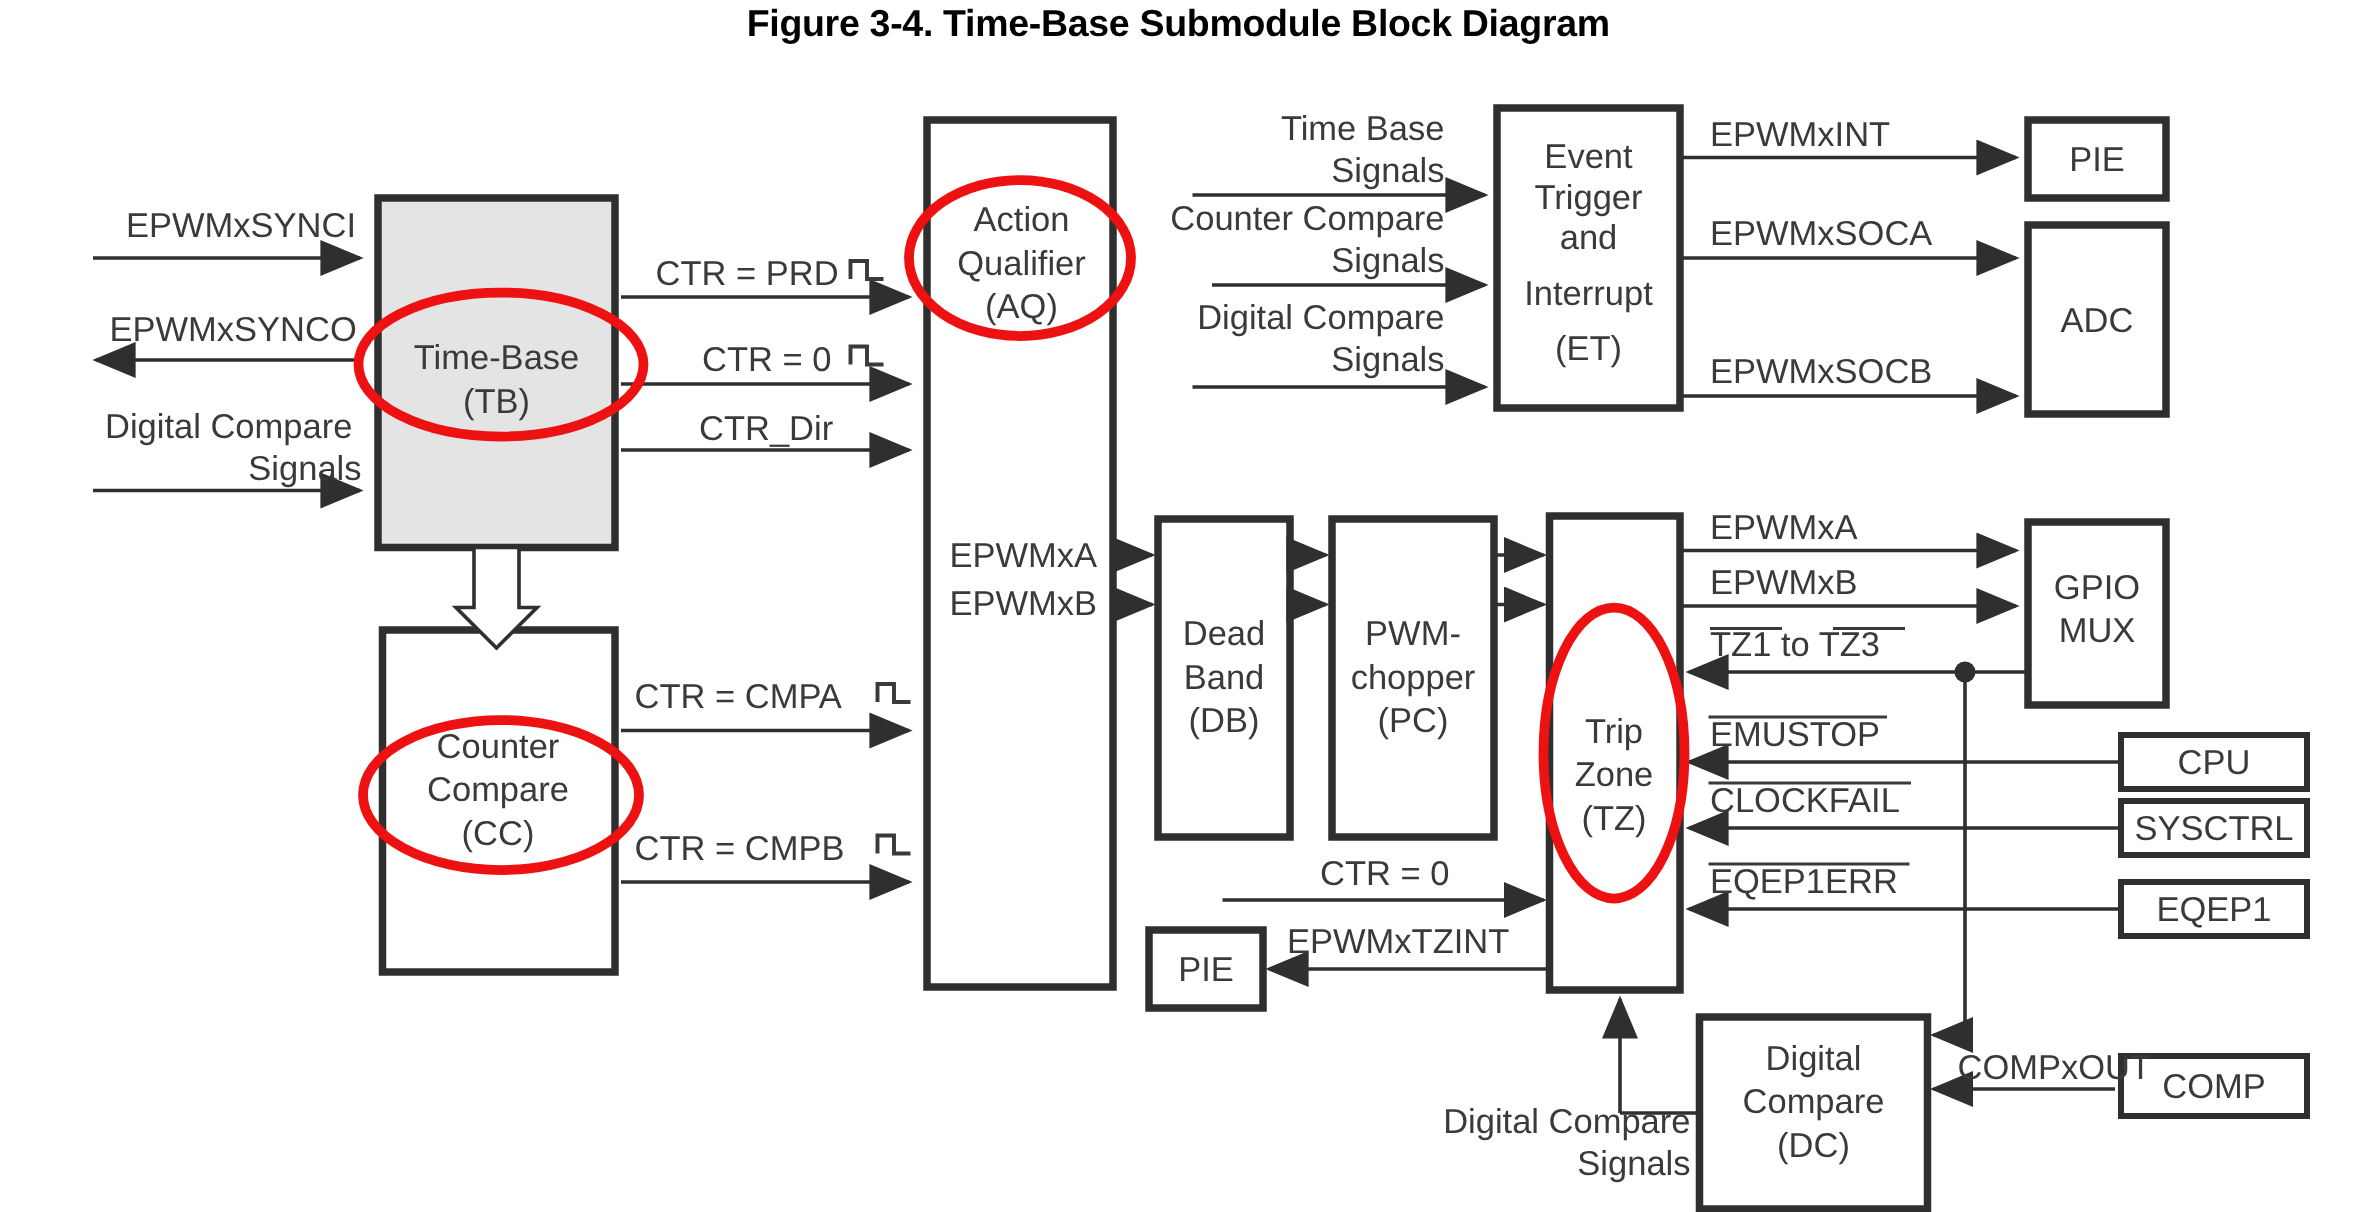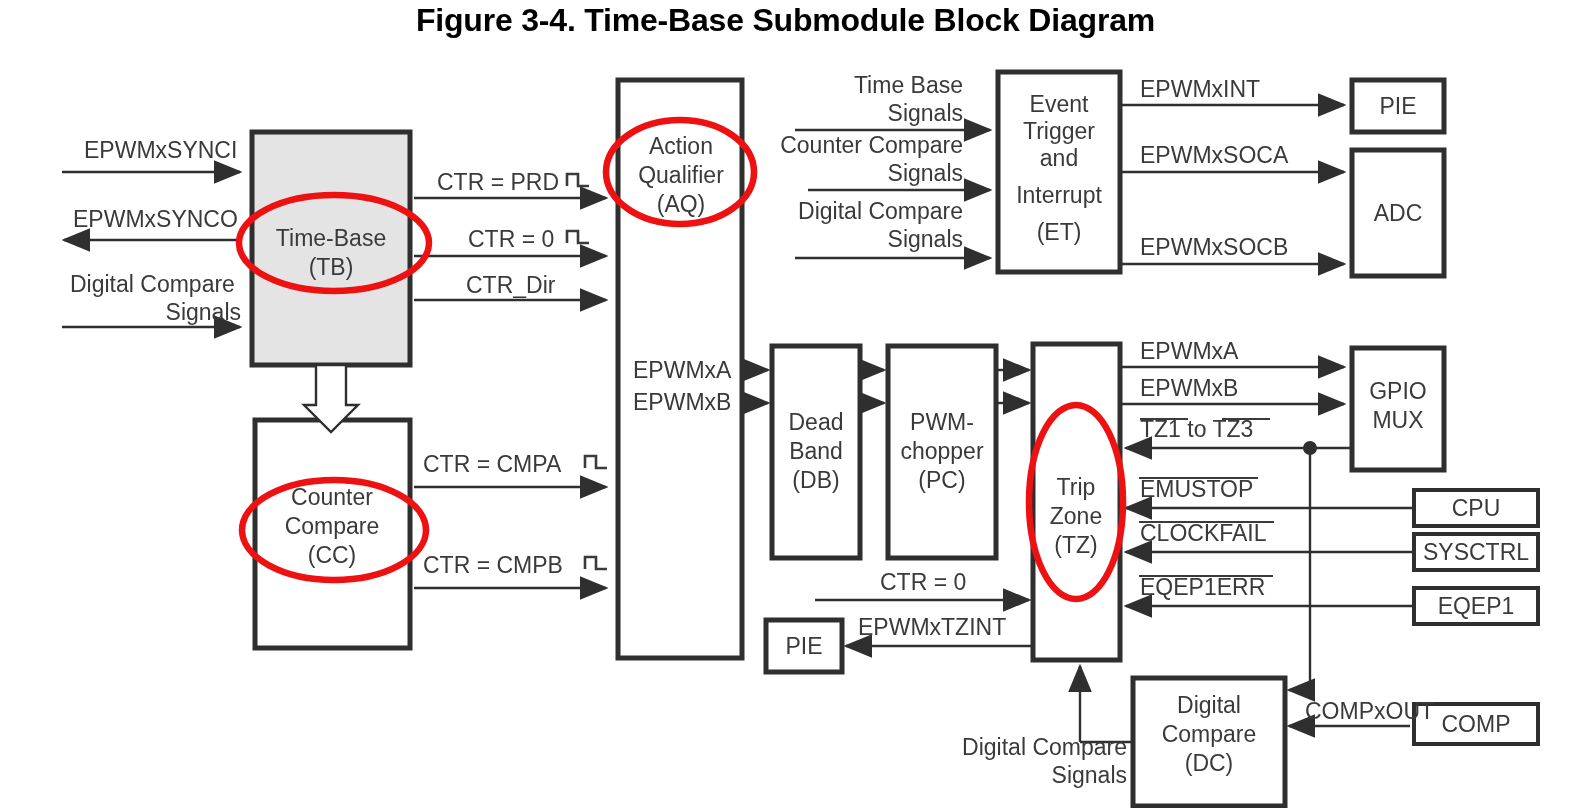--- a/index.html
+++ b/index.html
@@ -2,21 +2,21 @@
 <html><head>
 <meta charset="utf-8">
 <title>Figure 3-4. Time-Base Submodule Block Diagram</title>
 <style>
   html,body{margin:0;padding:0;background:#ffffff;}
   body{width:1571px;height:808px;overflow:hidden;
        font-family:"Liberation Sans","DejaVu Sans",sans-serif;}
   #stage{position:relative;width:1571px;height:808px;}
   #figure-title{
     position:absolute;left:0;top:2px;width:1571px;text-align:center;
-    font-size:32px;font-weight:bold;color:#000;letter-spacing:-0.2px;
+    font-size:25px;font-weight:bold;color:#000;letter-spacing:-0.2px;
     font-family:"Liberation Sans","DejaVu Sans",sans-serif;
   }
   svg#diagram{position:absolute;left:0;top:0;width:1571px;height:808px;}
   .blk{fill:#ffffff;stroke:#2f2f2f;stroke-width:5;}
   .blk-shaded{fill:#e4e4e4;stroke:#2f2f2f;stroke-width:5;}
   .blk-thin{fill:#ffffff;stroke:#2f2f2f;stroke-width:4;}
   .wire{stroke:#2f2f2f;stroke-width:2.4;fill:none;}
   .ahead{fill:#2f2f2f;stroke:none;}
   .hollow{fill:#ffffff;stroke:#2f2f2f;stroke-width:2.4;}
   .ell{fill:none;stroke:#ee1111;stroke-width:6.5;}

